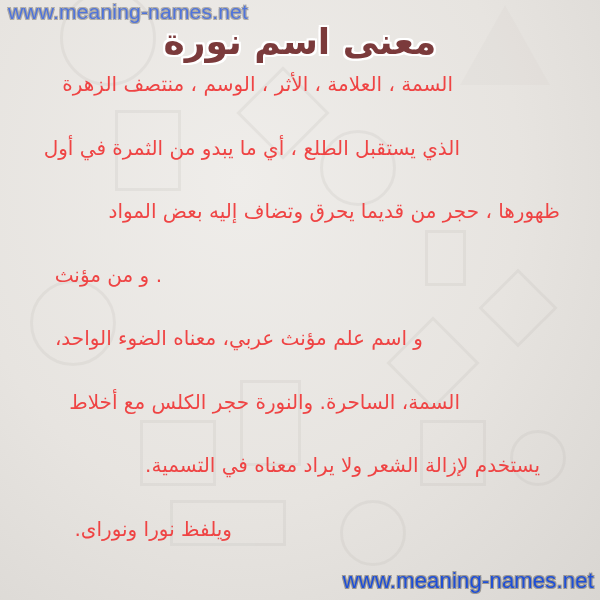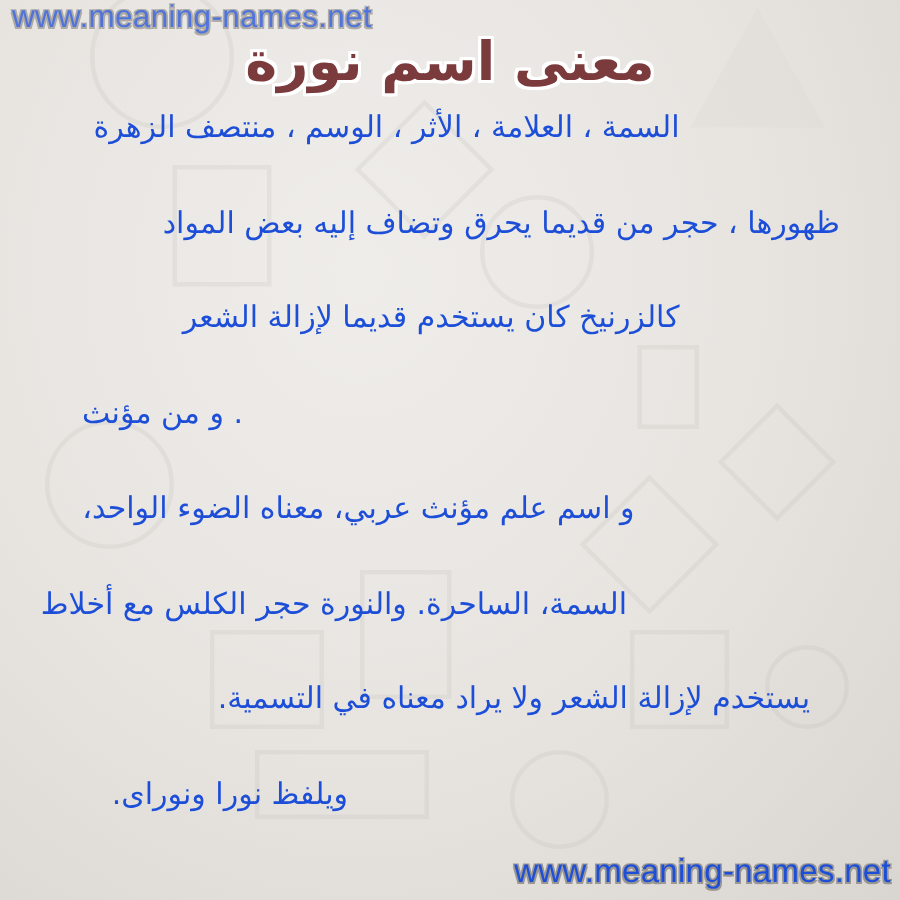--- a/index.html
+++ b/index.html
@@ -76,32 +76,32 @@
       position: absolute;
       top: 62px;
       right: 140px;
       left: 30px;
       direction: rtl;
       text-align: right;
     }
     .content .line {
       font-family: "DejaVu Sans", sans-serif;
       font-size: 20px;
-      color: #1d4ed8;
+      color: #ef4444;
       height: 63.5px;
       line-height: 44px;
       white-space: nowrap;
     }
     .line.l1 { margin-right: 7px; }
     .line.l2 { margin-right: 0px; }
     .line.l3 { margin-right: -100px; }
     .line.l4 { margin-right: 7px; }
     .line.l5 { margin-right: 298px; }
     .line.l6 { margin-right: 37px; }
-    .line.l7 { margin-right: 42px; }
+    .line.l7 { }
     .line.l8 { margin-right: -80px; }
     .line.l9 { margin-right: 228px; }
   </style>
 </head>
 <body>
 
 <div class="bg-decor">
   <div class="sign circle" style="left:60px;top:-10px;width:90px;height:90px;"></div>
   <div class="sign diamond" style="left:250px;top:80px;width:60px;height:60px;"></div>
   <div class="sign tri" style="left:460px;top:5px;"></div>
@@ -118,22 +118,22 @@
   <div class="sign" style="left:170px;top:500px;width:110px;height:40px;"></div>
   <div class="sign circle" style="left:340px;top:500px;width:60px;height:60px;"></div>
 </div>
 
 <div class="watermark top">www.meaning-names.net</div>
 
 <h1 class="title" style="margin:0;">معنى اسم نورة</h1>
 
 <div class="content">
   <div class="line l1">السمة ، العلامة ، الأثر ، الوسم ، منتصف الزهرة</div>
+  <div class="line l2">الذي يستقبل الطلع ، أي  ما يبدو من الثمرة في أول</div>
   <div class="line l3">ظهورها ، حجر من قديما يحرق وتضاف إليه بعض المواد</div>
-  <div class="line l4">كالزرنيخ كان يستخدم قديما لإزالة الشعر</div>
   <div class="line l5">. و من مؤنث</div>
   <div class="line l6">و اسم علم مؤنث عربي،  معناه الضوء الواحد،</div>
   <div class="line l7">السمة، الساحرة. والنورة حجر الكلس مع أخلاط</div>
   <div class="line l8">يستخدم لإزالة الشعر ولا يراد معناه في التسمية.</div>
   <div class="line l9">ويلفظ نورا ونوراى.</div>
 </div>
 
 <div class="watermark bottom">www.meaning-names.net</div>
 
 </body></html>

